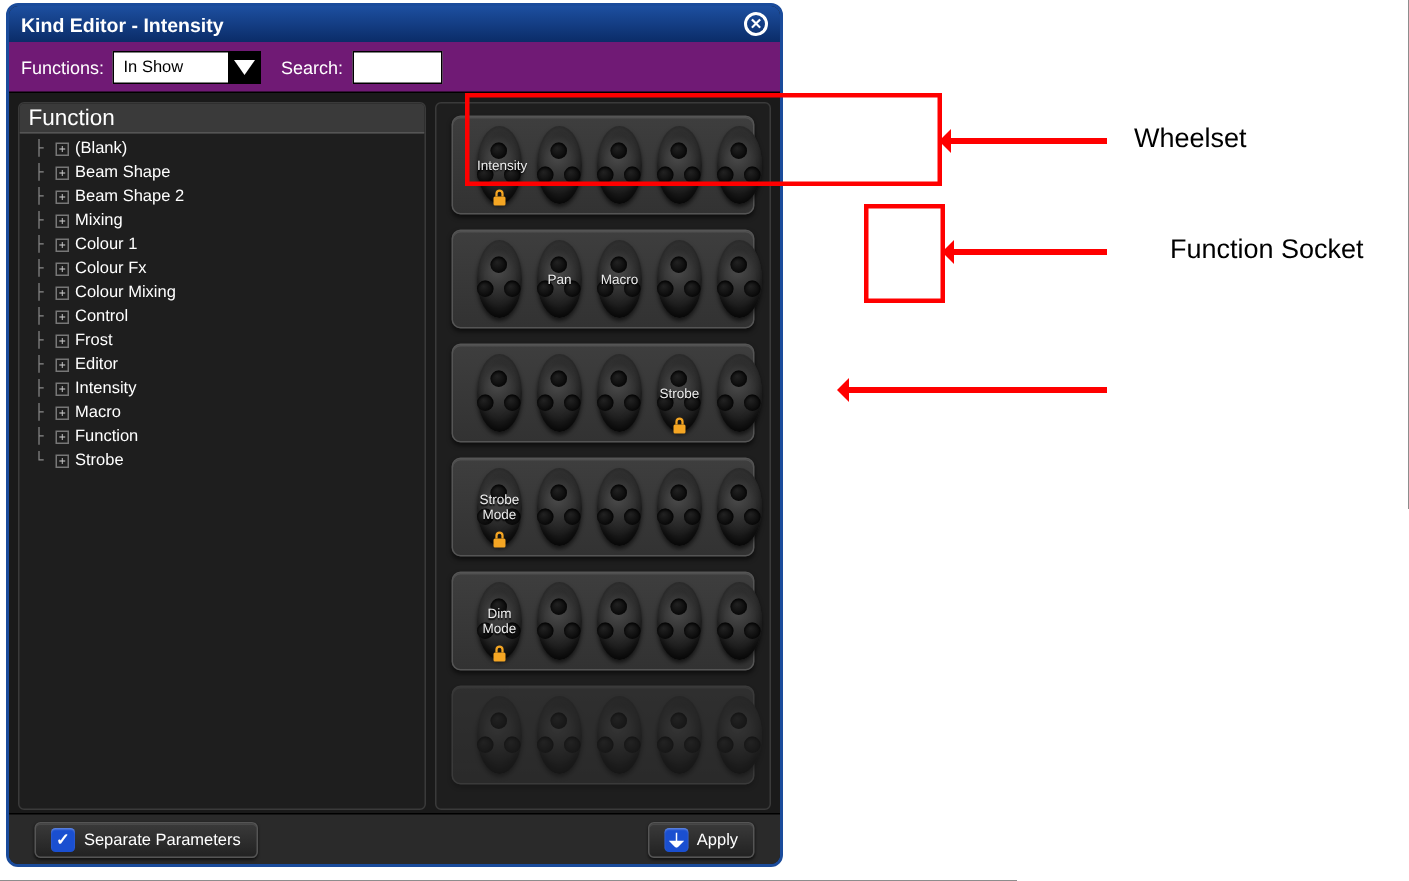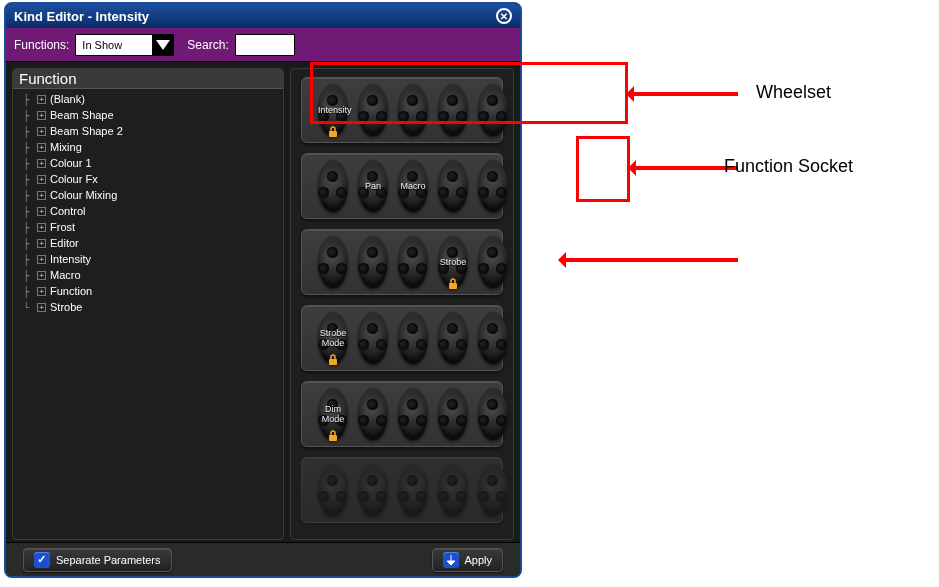--- a/index.html
+++ b/index.html
@@ -505,17 +505,17 @@
     </div>
 
   </div>
 
   <div class="callout" style="left:310px; top:62px; width:318px; height:62px;"></div>
   <div class="arrow-line" style="left:628px; top:92px; width:110px;"></div>
   <div class="anno-text" style="left:756px; top:82px;">Wheelset</div>
 
   <div class="callout" style="left:576px; top:136px; width:54px; height:66px;"></div>
   <div class="arrow-line" style="left:630px; top:166px; width:108px;"></div>
-  <div class="anno-text" style="left:724px; top:156px;">Function Socket</div>
+  <div class="anno-text" style="left:780px; top:156px;">Function Socket</div>
 
   <div class="arrow-line" style="left:560px; top:258px; width:178px;"></div>
 
 </div>
 
 </body></html>

